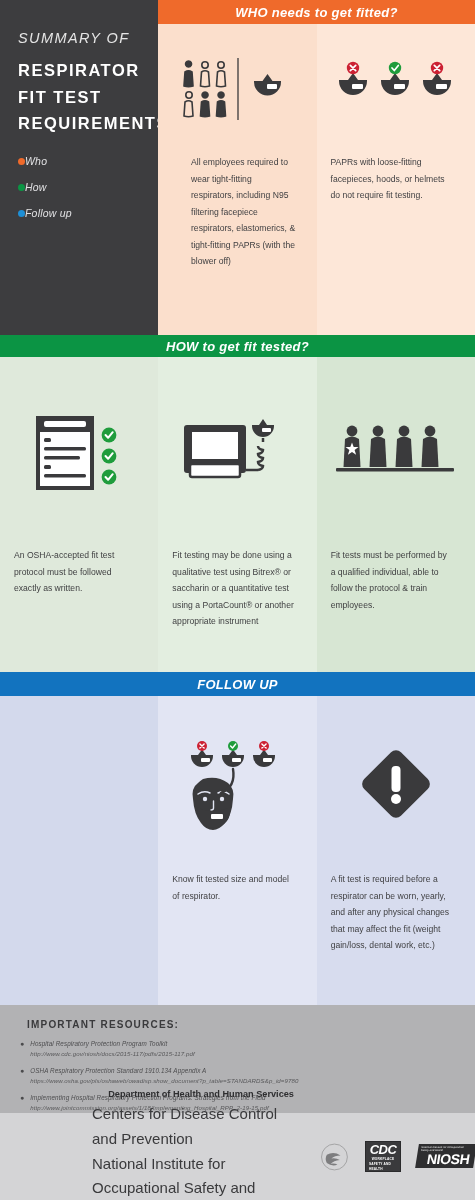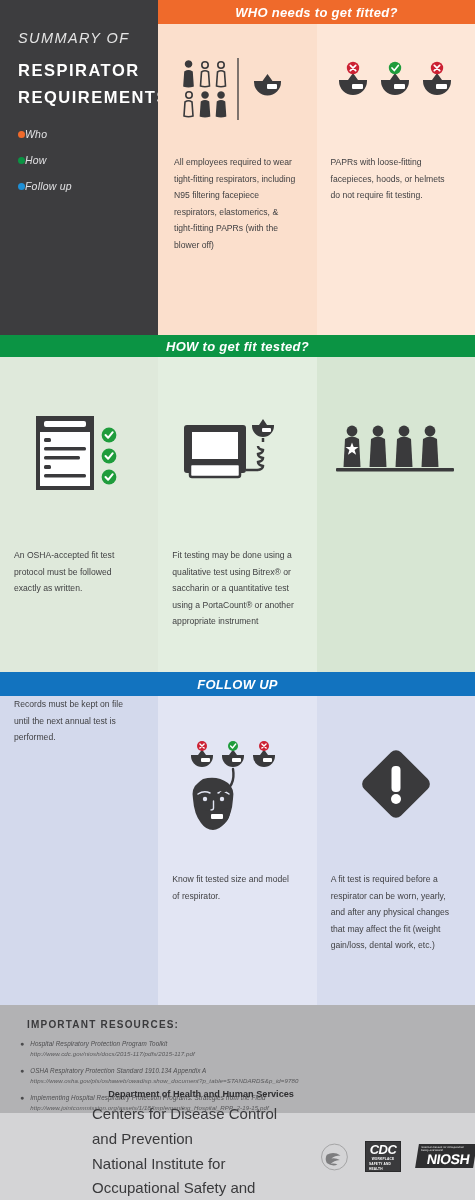--- a/index.html
+++ b/index.html
@@ -47,21 +47,21 @@
   .who-col-a { background:#fbdfcc; }
   .who-col-b { background:#fde7d8; }
 
   .icon-area {
     height:130px; display:flex; align-items:center; justify-content:center;
   }
   .body-text {
     font-size:8.6px; line-height:1.92; color:#3f3f41;
     padding:0 22px 0 14px;
   }
-  .who-col-a .body-text { padding-left:16px; padding-right:20px; }
+  .who-col-a .body-text { padding-left:16px; padding-right:20px;margin-left:17px; }
   .who-col-b .body-text { padding-left:14px; padding-right:20px; }
 
   
   .how-section { position:relative; height:337px;border-radius:10px; }
   .bar-how { height:22px; background:#0b9444; }
   .how-cols { display:flex; height:315px; }
   .how-col { flex:1; }
   .how-col-a { background:#dfe9db; }
   .how-col-b { background:#e3eee0; }
   .how-col-c { background:#d7e6d3; }
@@ -125,20 +125,21 @@
 <body>
 
 <div class="page">
 
   <div class="who-section">
 
     <div class="sidebar">
       <div class="summary-of">SUMMARY OF</div>
       <div class="main-title">
         <div>RESPIRATOR</div>
+        <div>FIT TEST</div>
         <div>REQUIREMENTS</div>
       </div>
       <div class="legend">
         <div class="legend-item">
           <span class="dot" style="background:#ef6a2b"></span>
           <span class="legend-label">Who</span>
         </div>
         <div class="legend-item">
           <span class="dot" style="background:#0b9444"></span>
           <span class="legend-label">How</span>
@@ -280,31 +281,31 @@
               <path d="M35 22 q7 -5 14 0 l1.5 28 h-17 z"></path>
               <circle cx="68" cy="14" r="5.4"></circle>
               <path d="M61 22 q7 -5 14 0 l1.5 28 h-17 z"></path>
               <circle cx="94" cy="14" r="5.4"></circle>
               <path d="M87 22 q7 -5 14 0 l1.5 28 h-17 z"></path>
               <rect x="0" y="51" width="118" height="3.6" rx="1"></rect>
             </g>
             <path d="M16 25.5 l1.7 4.6 h4.8 l-3.9 3 1.5 4.7 -4.1 -2.9 -4.1 2.9 1.5 -4.7 -3.9 -3 h4.8 z" fill="#ffffff"></path>
           </svg>
         </div>
+        <div class="body-text">Fit tests must be performed by a qualified individual, able to follow the protocol &amp; train employees.</div>
       </div>
 
     </div>
   </div>
 
   <div class="fu-section">
     <div class="bar bar-fu">FOLLOW UP</div>
     <div class="fu-cols">
 
       <div class="fu-col fu-col-a">
-        <div class="body-text">Records must be kept on file until the next annual test is performed.</div>
       </div>
 
       <div class="fu-col fu-col-b">
         <div class="fu-icon-area">
           <svg width="105" height="105" viewBox="0 0 105 105">
 
             <g>
               <g transform="translate(6,22)">
                 <path d="M0 3 a11 11 0 0 0 22 0 v-1 h-7 l-4-5.5 -4 5.5 H0 z" fill="#3a3a3c"></path>
                 <rect x="10" y="5" width="9" height="4" rx="1" fill="#ffffff"></rect>

